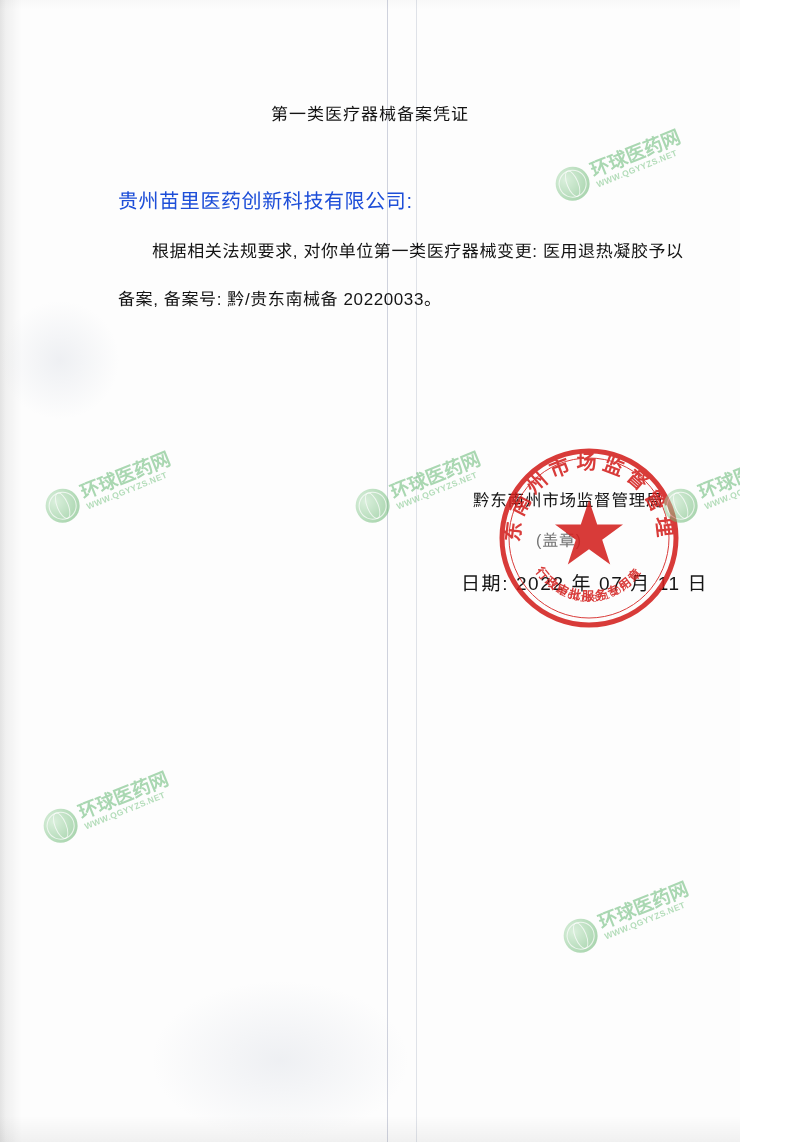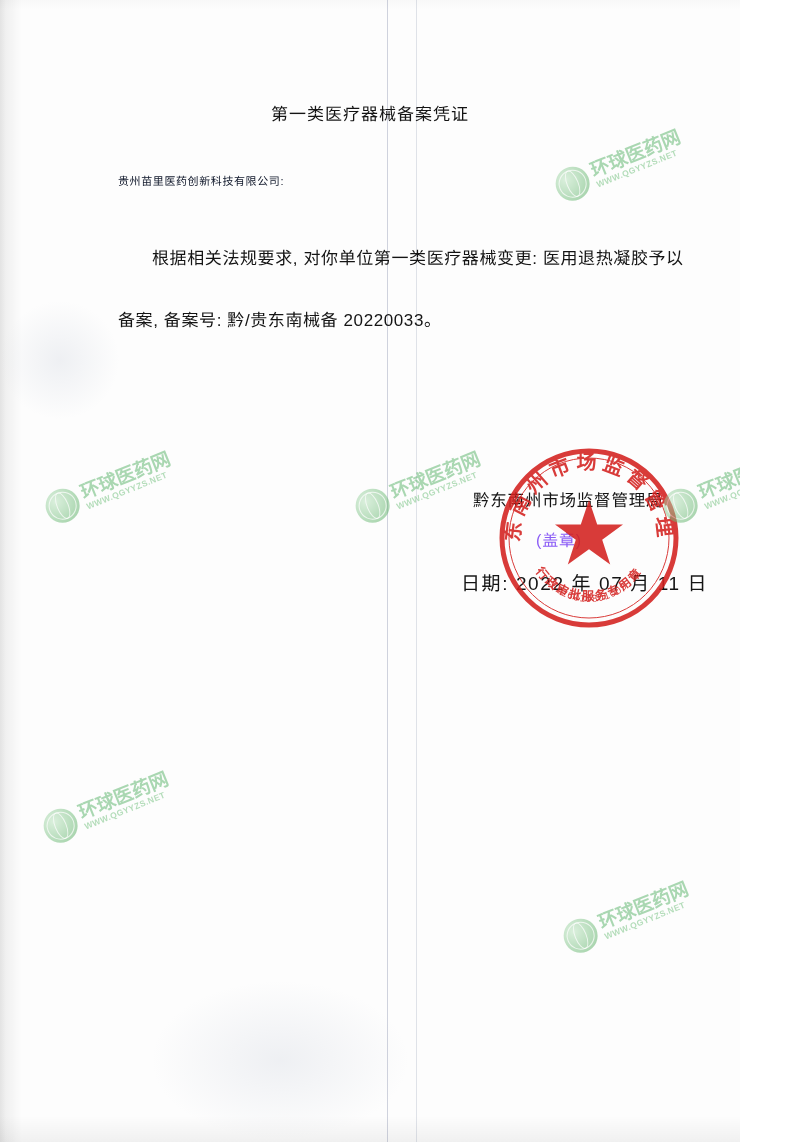--- a/index.html
+++ b/index.html
@@ -60,53 +60,53 @@
     left: 0;
     width: 100%;
     text-align: center;
     font-size: 17px;
     letter-spacing: 1px;
     font-weight: 400;
     color: #141414;
   }
   .addressee {
     position: absolute;
-    top: 172px;
+    top: 185px;
     left: 118px;
-    font-size: 11px;
+    font-size: 20px;
     letter-spacing: 0.6px;
-    color: #0f172a;
+    color: #1d4ed8;
   }
   .body-par {
     position: absolute;
     top: 228px;
     left: 118px;
     width: 570px;
     font-size: 17px;
-    line-height: 62px;
+    line-height: 48px;
     letter-spacing: 0.6px;
     text-indent: 34px;
     color: #141414;
   }
 
   .issuer {
     position: absolute;
     top: 487px;
     left: 473px;
     font-size: 16.5px;
     letter-spacing: 0.8px;
     color: #141414;
   }
   .seal-note {
     position: absolute;
     top: 527px;
     left: 536px;
     font-size: 16px;
     letter-spacing: 0.8px;
-    color: #8b5cf6;
+    color: #737373;
   }
   .issue-date {
     position: absolute;
     top: 568px;
     left: 461px;
     font-size: 19px;
     letter-spacing: 1.6px;
     color: #141414;
   }
 

